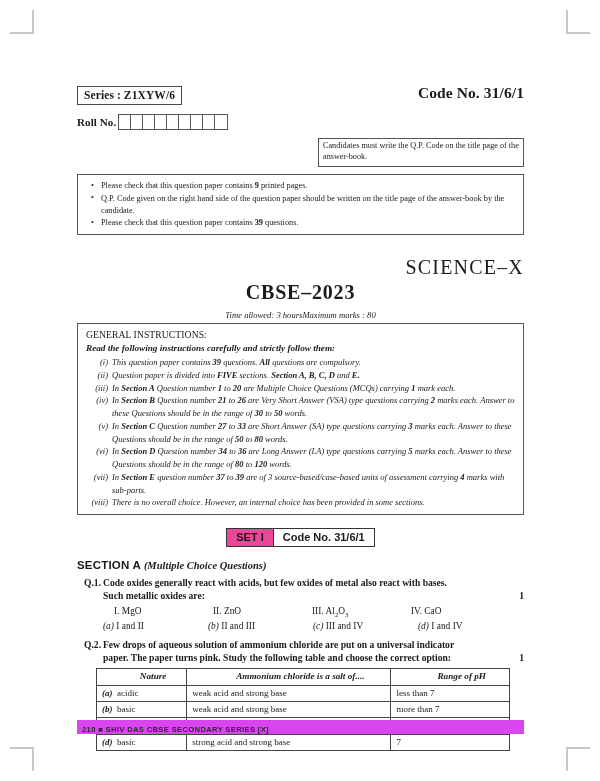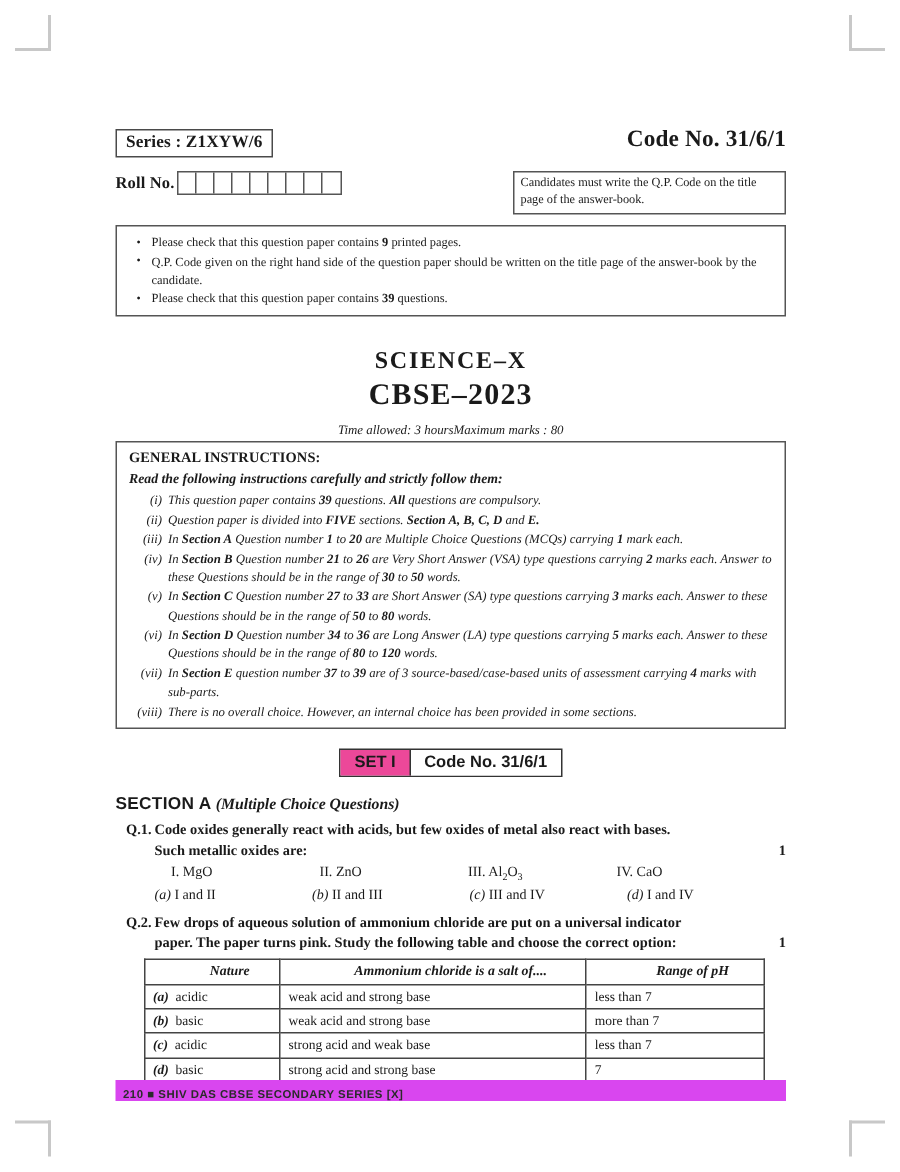--- a/index.html
+++ b/index.html
@@ -100,26 +100,27 @@
   .rollno-cells span {
     display: block;
     width: 12px;
     height: 14px;
     border-right: 1px solid #555;
     box-sizing: border-box;
   }
   .rollno-cells span:last-child { border-right: none; }
 
   .cand-box {
-    width: 182px;
+    width: 206px;
     border: 1px solid #555;
     padding: 2px 4px 3px 4px;
     font-size: 8.2px;
     line-height: 1.32;
     box-sizing: border-box;
+    margin-top: 24px;
   }
 
   
   .bullets-box {
     margin-top: 7px;
     border: 1px solid #555;
     padding: 5px 8px 5px 10px;
     box-sizing: border-box;
   }
   .bullets-box ul {
@@ -142,24 +143,25 @@
   }
   .bullets-box li:last-child { margin-bottom: 0; }
   .b-bold { font-weight: bold; }
 
   
   .title-block {
     text-align: center;
     margin-top: 20px;
   }
   .title-1 {
-    font-size: 16px;
-    font-weight: bold;
+    font-size: 20px;
+    font-weight: normal;
     letter-spacing: 1.2px;
     line-height: 1.22;
+    text-align: right;
   }
   .title-2 {
     font-size: 20px;
     font-weight: bold;
     letter-spacing: .8px;
     line-height: 1.22;
   }
 
   .meta-row {
     display: flex;
@@ -171,21 +173,21 @@
     margin-bottom: 3px;
   }
 
   
   .gi-box {
     border: 1px solid #555;
     padding: 5px 7px 5px 8px;
     box-sizing: border-box;
   }
   .gi-title {
-    font-weight: bold;
+    font-weight: normal;
     font-size: 9.6px;
     letter-spacing: .1px;
     line-height: 1.35;
   }
   .gi-sub {
     font-weight: bold;
     font-style: italic;
     font-size: 9.2px;
     line-height: 1.45;
     margin-bottom: 1px;

